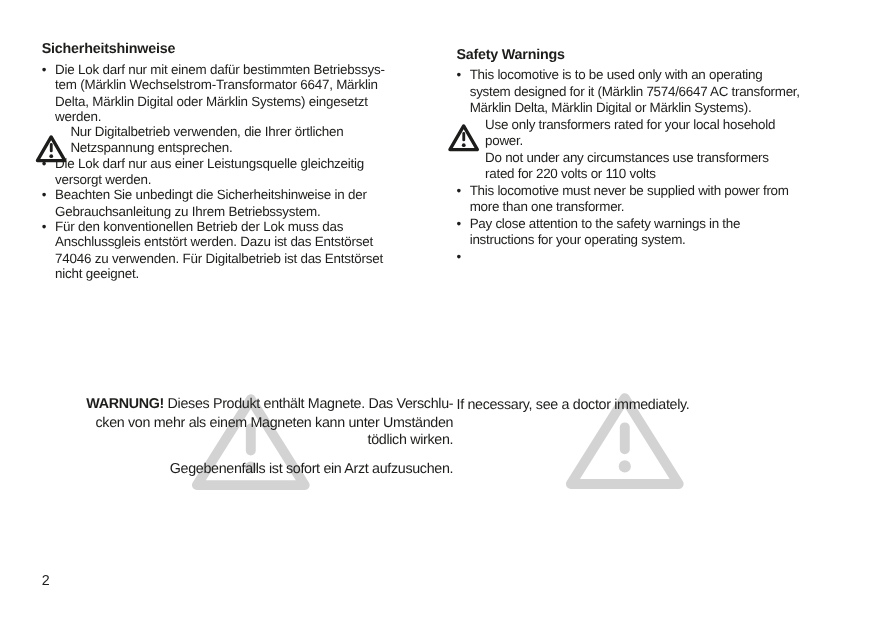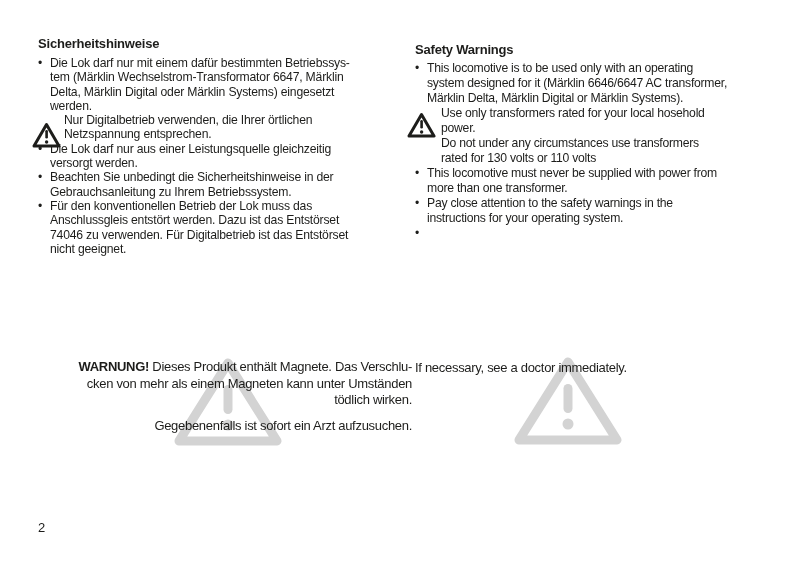--- a/index.html
+++ b/index.html
@@ -113,33 +113,33 @@
         </div>
     </div>
   </section>
 
   <section class="col col-en">
     <h2 class="heading">Safety Warnings</h2>
     <div class="body">
       <div class="bullet-item">
           <span class="bullet-glyph">•</span>
           <span class="bullet-text">This locomotive is to be used only with an operating
-system designed for it (Märklin 6646/6647 AC transformer,
+system designed for it (Märklin 7574/6647 AC transformer,
 Märklin Delta, Märklin Digital or Märklin Systems).</span>
         </div>
       <div class="caution">
         <svg class="caution-icon" viewBox="0 0 29 27" aria-hidden="true">
           <path d="M14.5 2.5 L27 24 L2 24 Z" fill="#ffffff" stroke="#1d1d1b" stroke-width="3" stroke-linejoin="round"></path>
           <rect x="13.3" y="8" width="2.6" height="8.5" rx="1.3" fill="#1d1d1b"></rect>
           <circle cx="14.6" cy="20" r="1.7" fill="#1d1d1b"></circle>
         </svg>
         <div class="note">Use only transformers rated for your local hosehold
 power.</div>
         <div class="note">Do not under any circumstances use transformers
-rated for 130 volts or 110 volts</div>
+rated for 220 volts or 110 volts</div>
       </div>
       <div class="bullet-item">
           <span class="bullet-glyph">•</span>
           <span class="bullet-text">This locomotive must never be supplied with power from
 more than one transformer.</span>
         </div>
       <div class="bullet-item">
           <span class="bullet-glyph">•</span>
           <span class="bullet-text">Pay close attention to the safety warnings in the
 instructions for your operating system.</span>

